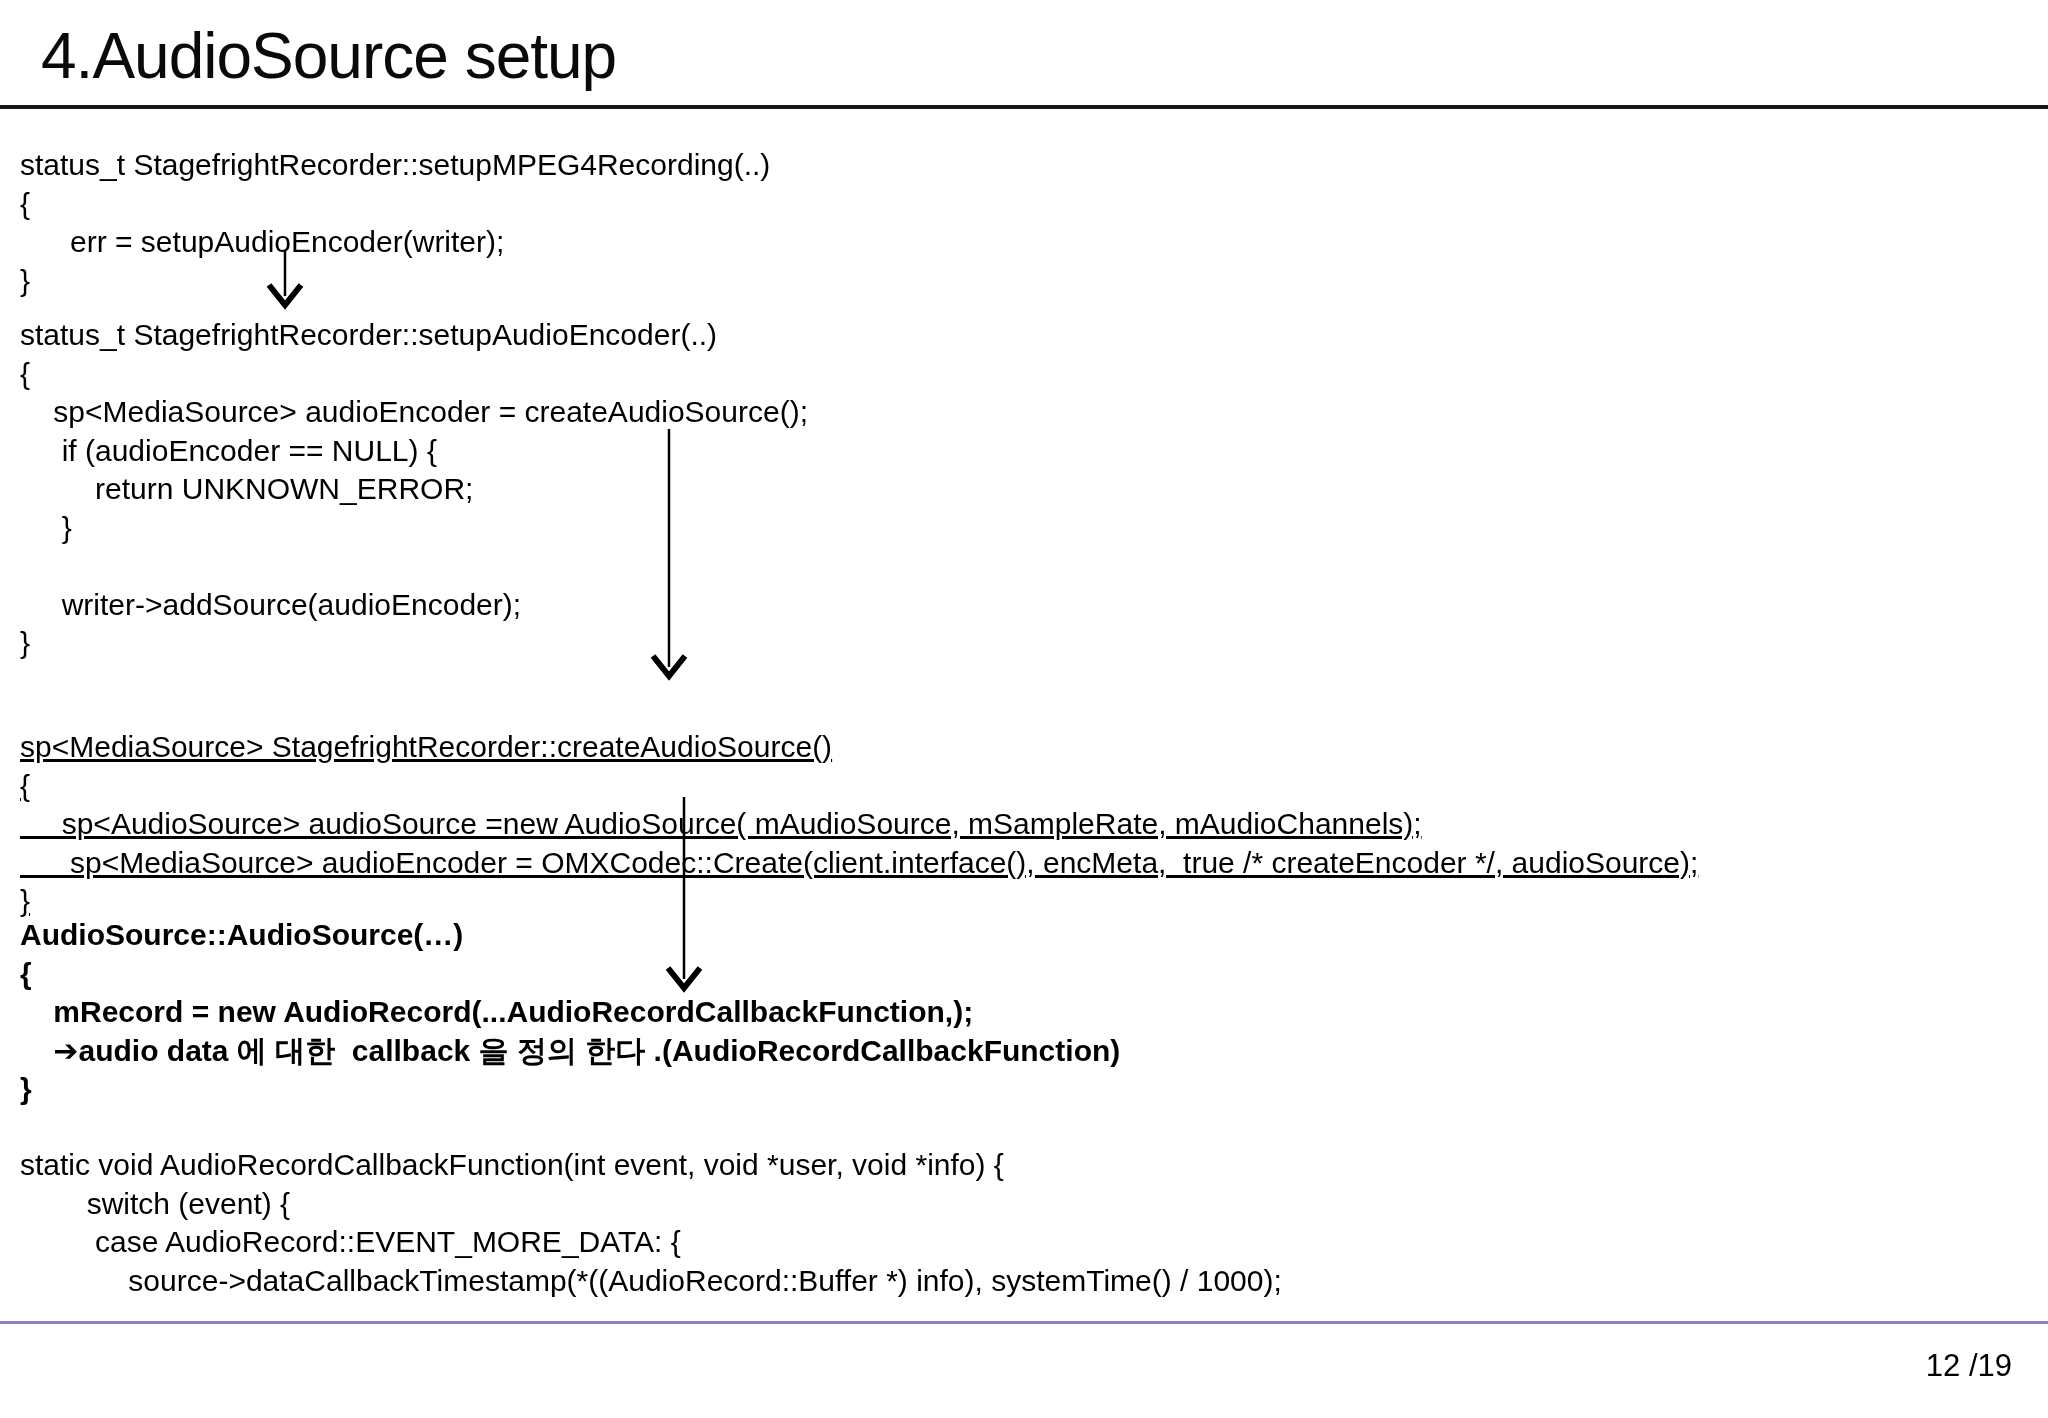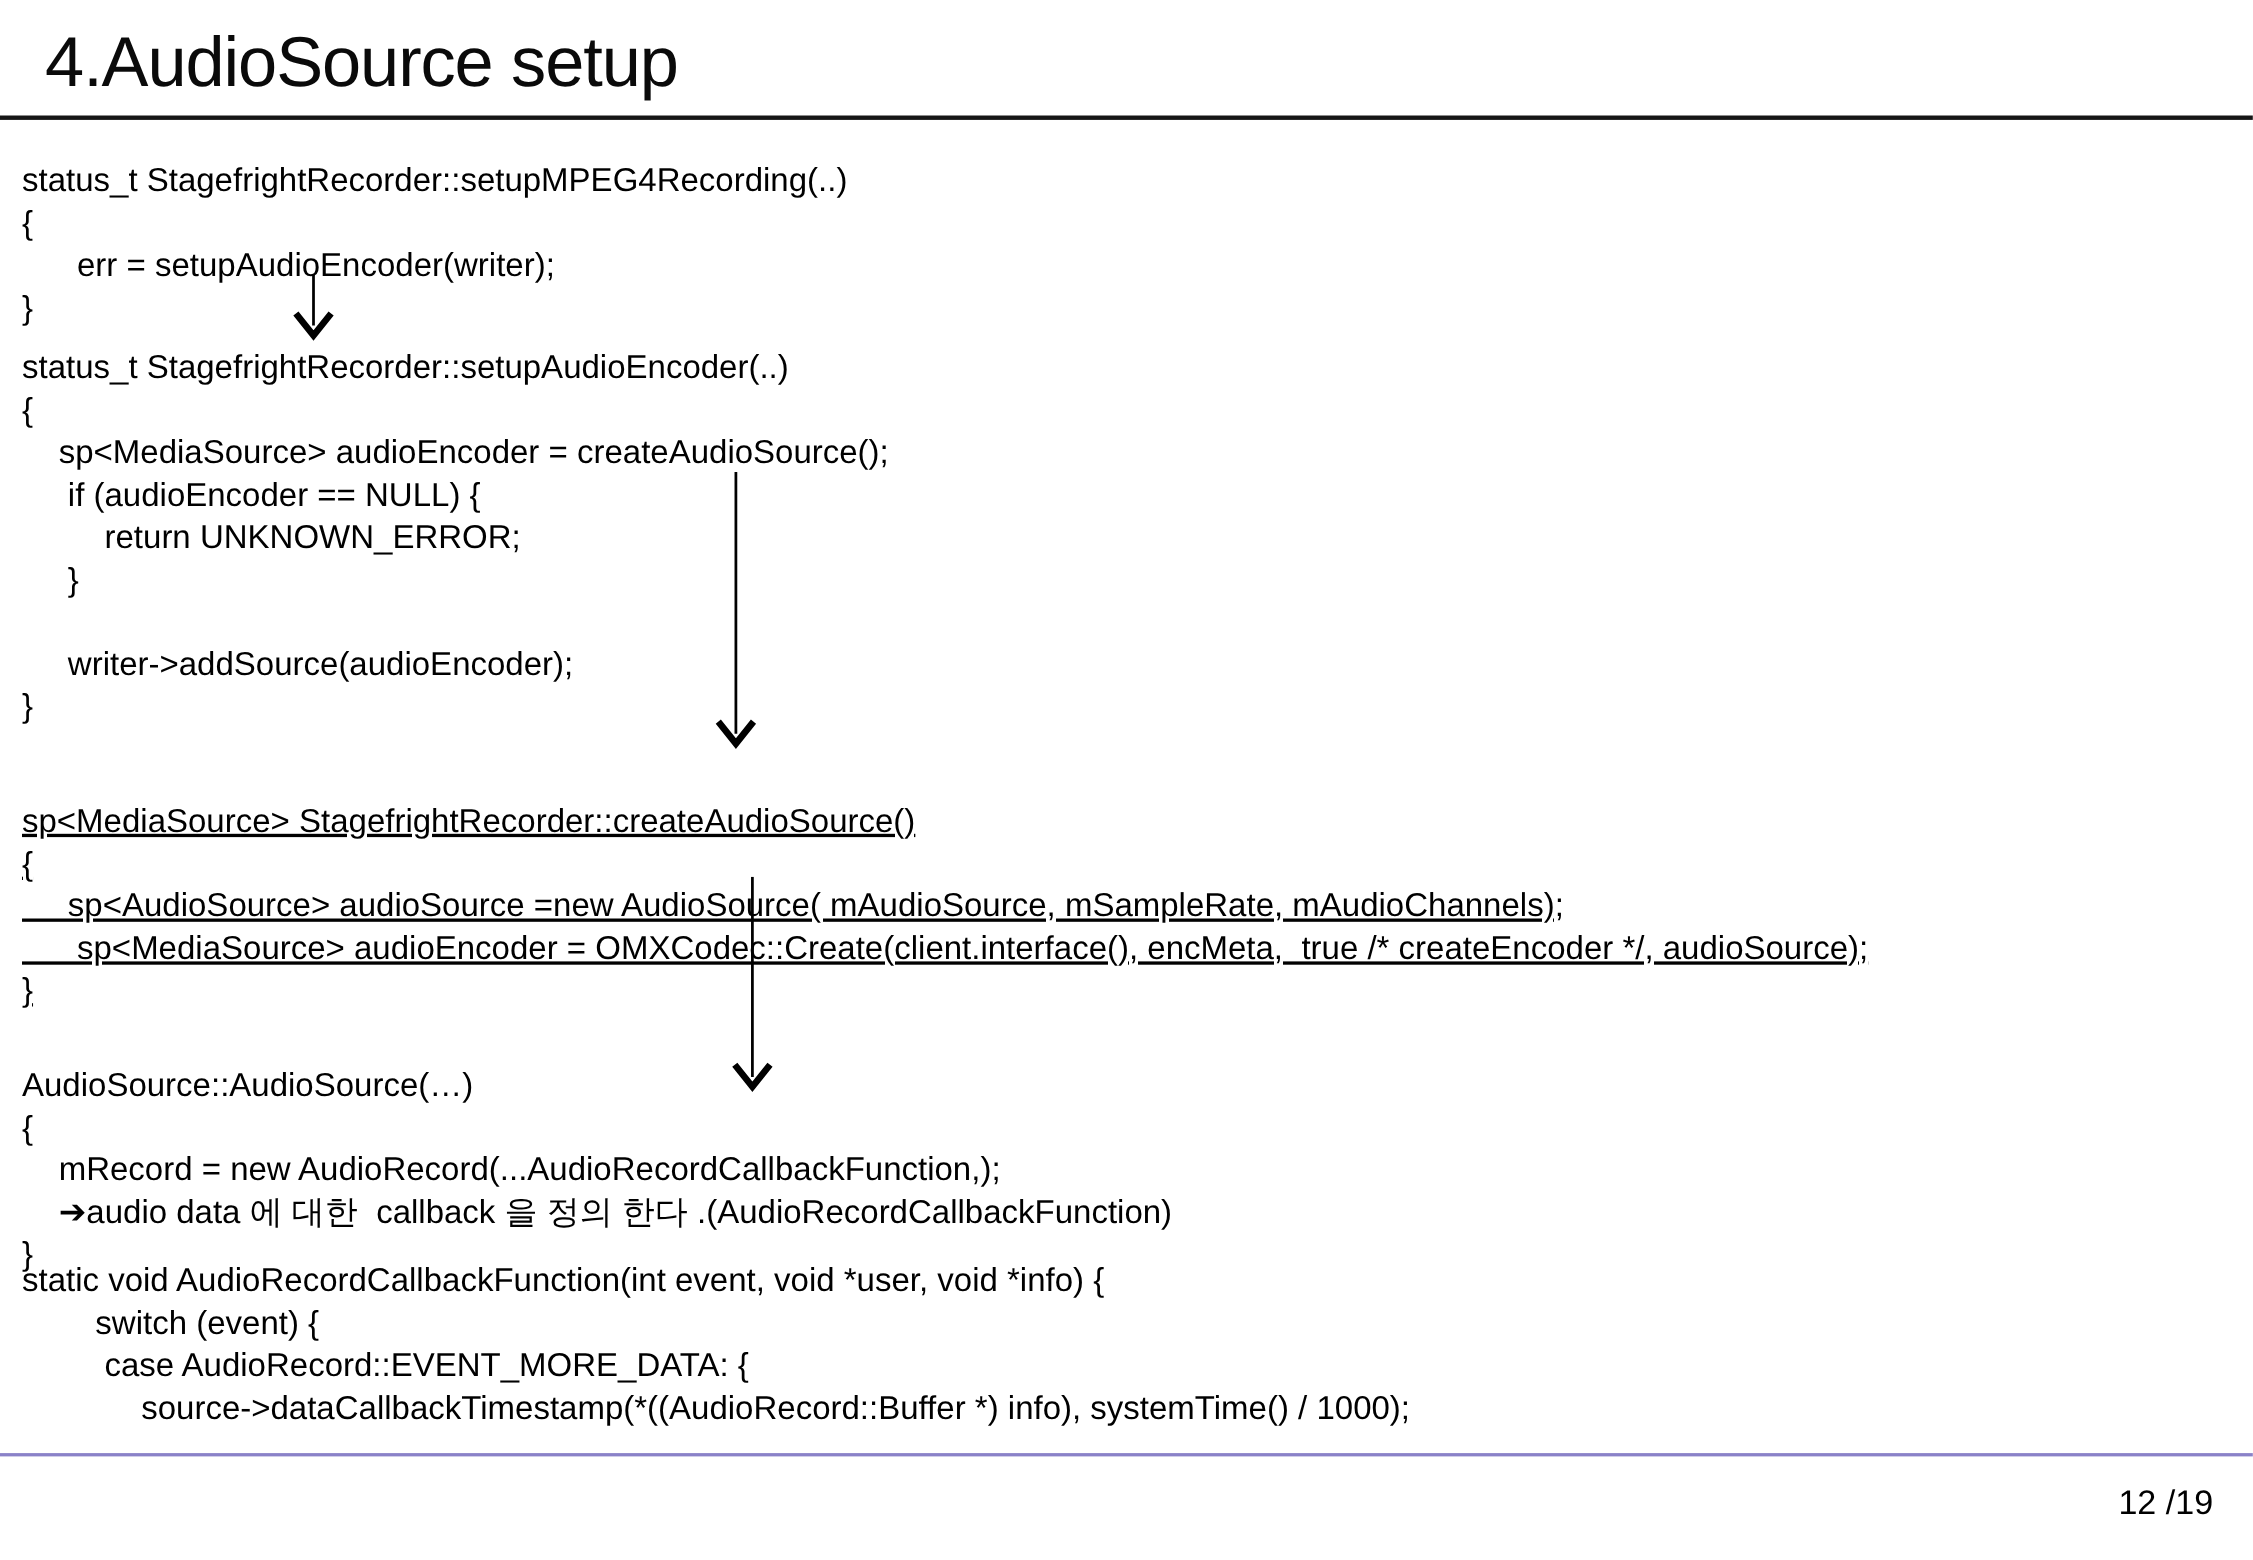--- a/index.html
+++ b/index.html
@@ -45,21 +45,21 @@
     margin: 0;
     font-family: "Liberation Sans", "DejaVu Sans", sans-serif;
     font-size: 30px;
     line-height: 38.5px;
     white-space: pre;
     color: #000000;
   }
   #block-1 { top: 122px; margin-top: 24px; }
   #block-2 { top: 316px; }
   #block-3 { top: 728px; text-decoration: underline; }
-  #block-4 { top: 968px; }
+  #block-4 { top: 916px; font-weight: bold; }
   #block-5 { top: 1146px; }
   .flow-arrow {
     position: absolute;
     pointer-events: none;
   }
   #arrow-1 { left: 265px; top: 250px; }
   #arrow-2 { left: 649px; top: 429px; }
   #arrow-3 { left: 664px; top: 797px; }
   .footer-rule {
     position: absolute;

